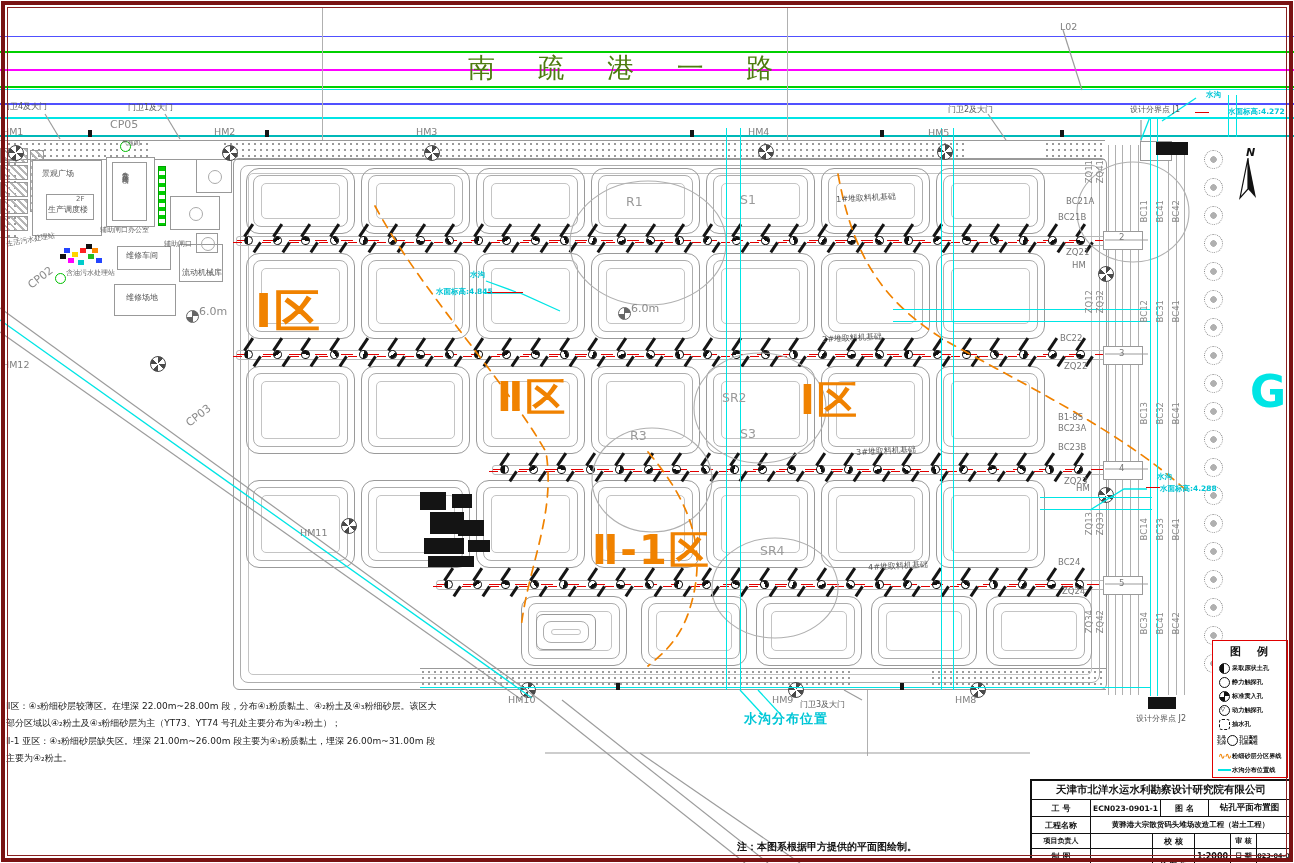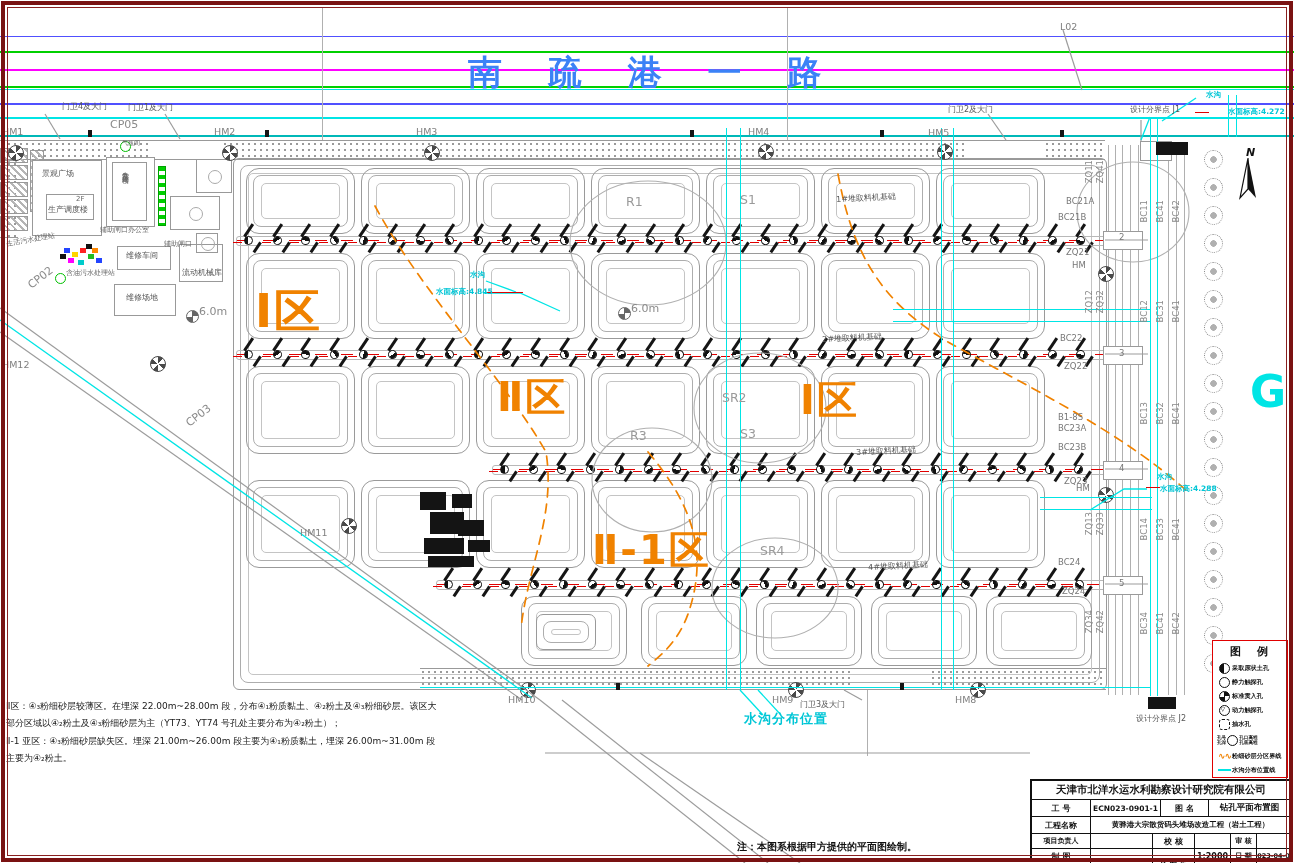--- a/index.html
+++ b/index.html
@@ -42,21 +42,21 @@
   .gv{position:absolute;background:#b0b0b0;width:1px;z-index:4}
   .ghouse{position:absolute;border:1px solid #9a9a9a;background:#fff;z-index:8}
   .band{position:absolute;border-top:1px solid #999;border-bottom:1px solid #999;z-index:3;
     background-image:radial-gradient(#9a9a9a 0.9px,transparent 1px);background-size:6px 6px}
   .gapw{position:absolute;background:#fff;z-index:4}
   .bx{position:absolute;border:1px solid #999;background:#fff;z-index:6}
   .court{position:absolute;border:1px solid #999;z-index:6}
   .court::after{content:"";position:absolute;left:50%;top:50%;width:12px;height:12px;margin:-6px 0 0 -6px;border:1px solid #aaa;border-radius:50%}
   .gbar{position:absolute;border:1px solid #00a000;background:repeating-linear-gradient(180deg,#00d000 0 4px,#fff 4px 8px);z-index:12}
   .gcirc{position:absolute;width:9px;height:9px;border:1.6px solid #00c000;border-radius:50%;background:#fff;z-index:12}
-  .road-title{position:absolute;font-weight:bold;color:#3b82f6;letter-spacing:17px;font-size:34px;z-index:30}
+  .road-title{position:absolute;font-weight:normal;color:#4d7c0f;letter-spacing:17px;font-size:27px;z-index:30}
   .notes{position:absolute;left:6px;top:698px;width:432px;font-size:9px;line-height:1.92;color:#1a1a1a;z-index:30}
   .notes p{margin:0}
   .bottomnote{position:absolute;font-weight:bold;color:#111;font-size:10px;z-index:30}
   svg.ov{position:absolute;inset:0;z-index:10;pointer-events:none}
   
   .legend{position:absolute;left:1212px;top:640px;width:76px;height:138px;border:1.6px solid #e00000;background:#fff;z-index:40;padding:2px 0 0 4px;box-sizing:border-box}
   .legend .lt{font-weight:bold;font-size:11px;letter-spacing:6px;color:#111;text-align:center;margin:1px 0 2px 0}
   .lrow{display:flex;align-items:center;height:14px}
   .lsym{width:15px;display:flex;justify-content:center;align-items:center;flex:none}
   .ltxt{font-size:6.2px;font-weight:bold;color:#111;white-space:nowrap}
@@ -994,21 +994,21 @@
     <div class="bit" style="left: 68px; top: 258px; background: rgb(255, 0, 255);"></div>
     <div class="bit" style="left: 78px; top: 260px; background: rgb(0, 204, 204);"></div>
     <div class="bit" style="left: 92px; top: 248px; background: rgb(255, 136, 0);"></div>
     <div class="bit" style="left: 96px; top: 258px; background: rgb(34, 68, 255);"></div>
     <div class="bit" style="left: 86px; top: 244px; background: rgb(17, 17, 17);"></div>
     <div class="bit" style="left: 60px; top: 254px; background: rgb(17, 17, 17);"></div>
     <div class="gbar" style="left: 158px; top: 166px; width: 6px; height: 58px;"></div>
     <div class="gcirc" style="left: 120px; top: 141px;"></div>
     <div class="gcirc" style="left: 55px; top: 273px;"></div>
     <div class="lbl lbl-g10" style="left: 1060px; top: 22px;">L02</div>
-    <div class="lbl lbl-g8" style="left: 18px; top: 103px; padding-left: 44px;">门卫4及大门</div>
+    <div class="lbl lbl-g8" style="left: 2px; top: 103px;">门卫4及大门</div>
     <div class="lbl lbl-g8" style="left: 128px; top: 104px;">门卫1及大门</div>
     <div class="lbl lbl-g11" style="left: 110px; top: 119px;">CP05</div>
     <div class="lbl lbl-g10" style="left: 2px; top: 127px;">HM1</div>
     <div class="lbl lbl-g10" style="left: 214px; top: 127px;">HM2</div>
     <div class="lbl lbl-g10" style="left: 416px; top: 127px;">HM3</div>
     <div class="lbl lbl-g10" style="left: 748px; top: 127px;">HM4</div>
     <div class="lbl lbl-g10" style="left: 928px; top: 128px;">HM5</div>
     <div class="lbl lbl-g8" style="left: 948px; top: 106px;">门卫2及大门</div>
     <div class="lbl lbl-g8" style="left: 1130px; top: 106px;">设计分界点 J1</div>
     <div class="lbl lbl-cy" style="left: 1206px; top: 91px;">水沟</div>

